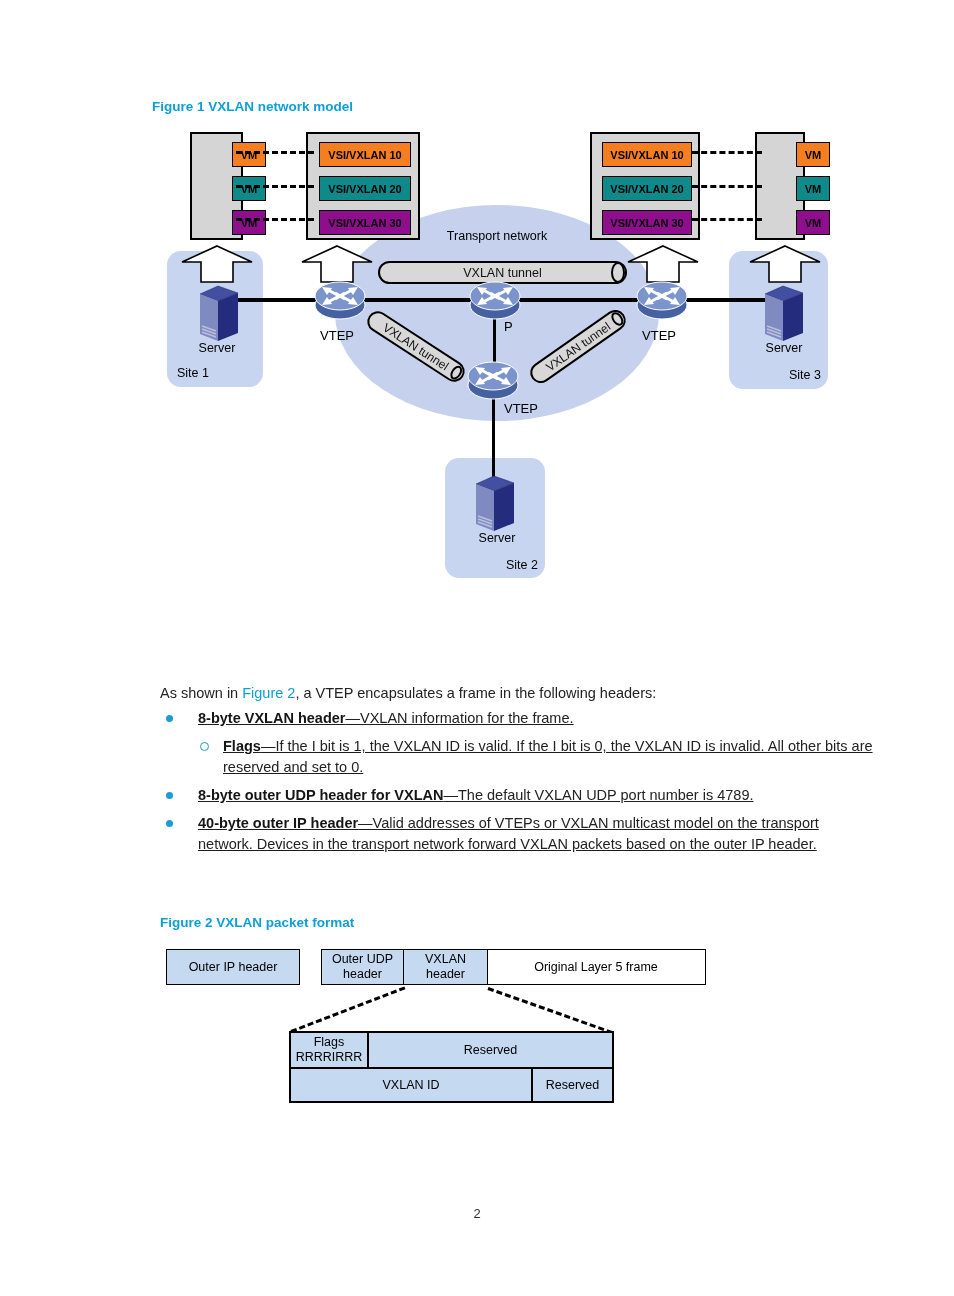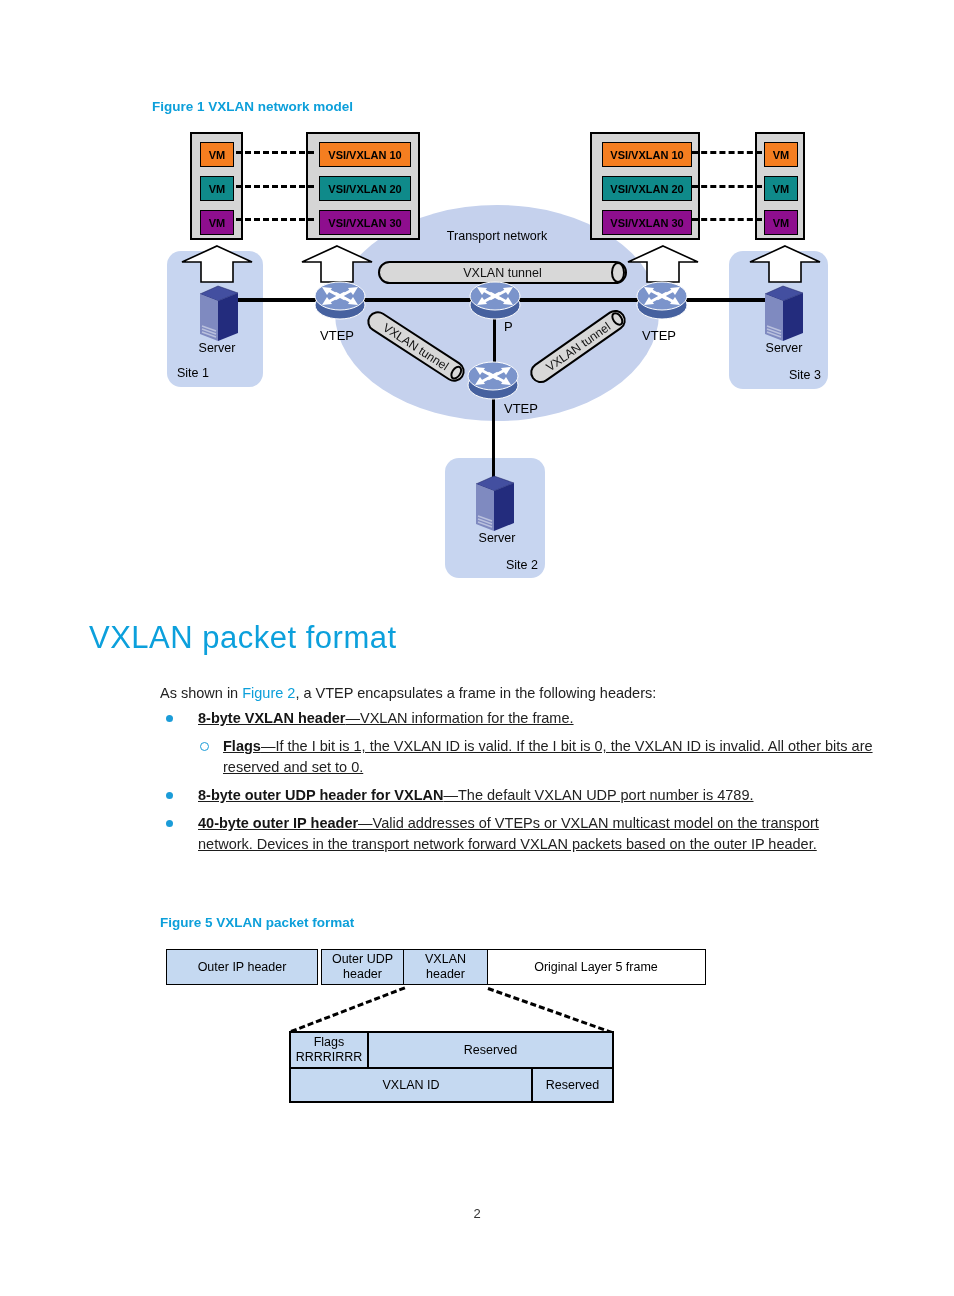--- a/index.html
+++ b/index.html
@@ -20,21 +20,21 @@
   .li{position:relative;font-size:14.5px;line-height:21px;color:#222;margin-bottom:7px;}
   .li.l2{margin-left:25px;}
   .marker1{position:absolute;left:-32px;top:7px;width:7px;height:7px;border-radius:50%;background:#1b9cd8;}
   .marker2{position:absolute;left:-23px;top:6px;width:7px;height:7px;border-radius:50%;border:1.6px solid #1b9cd8;background:#fff;}
 
   
   .ellipse{background:#c5d1ed;border-radius:50%;}
   .sitebox{background:#c7d5f0;border-radius:14px;}
   .graybox{background:#d5d5d5;border:2px solid #000;box-sizing:border-box;}
   .vmbox{border:1.5px solid #000;box-sizing:border-box;display:flex;align-items:center;justify-content:center;
-         font-size:11px;font-weight:bold;color:#000;}
+         font-size:11px;font-weight:bold;color:#000;margin-left:32px;}
   .vsibox{border:1.5px solid #000;box-sizing:border-box;display:flex;align-items:center;justify-content:center;
           font-size:11px;font-weight:bold;color:#000;white-space:nowrap;}
   .c-orange{background:#f57e20;}
   .c-teal{background:#0f8a8a;}
   .c-purple{background:#8e0e8e;}
   .dashline{border-top:3.5px dashed #000;height:0;}
   .solidline{background:#000;}
   .tube{background:#d8d8d8;border:2px solid #000;box-sizing:border-box;border-radius:12px;
         display:flex;align-items:center;justify-content:center;font-size:12.5px;color:#111;}
   .tubecap{position:absolute;border:2px solid #000;border-radius:50%;background:#d8d8d8;box-sizing:border-box;}
@@ -226,36 +226,35 @@
   <div class="abs small-label center" style="left:637px;top:328px;width:44px;z-index:7;">VTEP</div>
   <div class="abs small-label" style="left:504px;top:401px;z-index:7;">VTEP</div>
 
   <div class="abs small-label center" style="left:169px;top:341px;width:96px;z-index:7;font-size:12.5px;">Server</div>
   <div class="abs small-label" style="left:177px;top:366px;z-index:7;font-size:12.5px;">Site 1</div>
   <div class="abs small-label center" style="left:736px;top:341px;width:96px;z-index:7;font-size:12.5px;">Server</div>
   <div class="abs small-label" style="left:789px;top:368px;z-index:7;font-size:12.5px;">Site 3</div>
   <div class="abs small-label center" style="left:447px;top:531px;width:100px;z-index:7;font-size:12.5px;">Server</div>
   <div class="abs small-label" style="left:506px;top:558px;z-index:7;font-size:12.5px;">Site 2</div>
 
-  <div class="abs h1" style="left:89px;top:620px;">VXLAN packet format</div>
 
   <div class="abs body-text" style="left:160px;top:683px;width:720px;">
     <span>As shown in </span><span class="link">Figure 2</span><span>, a VTEP encapsulates a frame in the following headers:</span>
   </div>
 
   <div class="doc-list" style="left:198px;top:708px;width:668px;">
     <div class="li"><span class="marker1"></span><span class="bold">8-byte VXLAN header</span><span>—VXLAN information for the frame.</span></div>
     <div class="li l2" style="width:662px;"><span class="marker2"></span><span class="bold">Flags</span><span>—If the I bit is 1, the VXLAN ID is valid. If the I bit is 0, the VXLAN ID is invalid. All other bits are reserved and set to 0.</span></div>
     <div class="li"><span class="marker1"></span><span class="bold">8-byte outer UDP header for VXLAN</span><span>—The default VXLAN UDP port number is 4789.</span></div>
     <div class="li" style="width:668px;"><span class="marker1"></span><span class="bold">40-byte outer IP header</span><span>—Valid addresses of VTEPs or VXLAN multicast model on the transport network. Devices in the transport network forward VXLAN packets based on the outer IP header.</span></div>
   </div>
 
-  <div class="abs fig-caption" style="left:160px;top:915px;">Figure 5 VXLAN packet format</div>
-
-  <div class="abs f2cell" style="left:166px;top:949px;width:152px;height:36px;">Outer IP header</div>
+  <div class="abs fig-caption" style="left:160px;top:915px;">Figure 2 VXLAN packet format</div>
+
+  <div class="abs f2cell" style="left:166px;top:949px;width:134px;height:36px;">Outer IP header</div>
   <div class="abs f2cell" style="left:320.5px;top:949px;width:84px;height:36px;">Outer UDP header</div>
   <div class="abs f2cell" style="left:403px;top:949px;width:85px;height:36px;">VXLAN header</div>
   <div class="abs f2cell f2white" style="left:486.5px;top:949px;width:219px;height:36px;">Original Layer 5 frame</div>
 
   <div class="f2dash" style="left:291px;top:1030px;width:122px;transform:rotate(-21deg);"></div>
   <div class="f2dash" style="left:488px;top:987px;width:132px;transform:rotate(19.5deg);"></div>
 
   <div class="abs f2cell2" style="left:289px;top:1031px;width:80px;height:38px;flex-direction:column;">
     <span>Flags</span>
     <span>RRRRIRRR</span>

